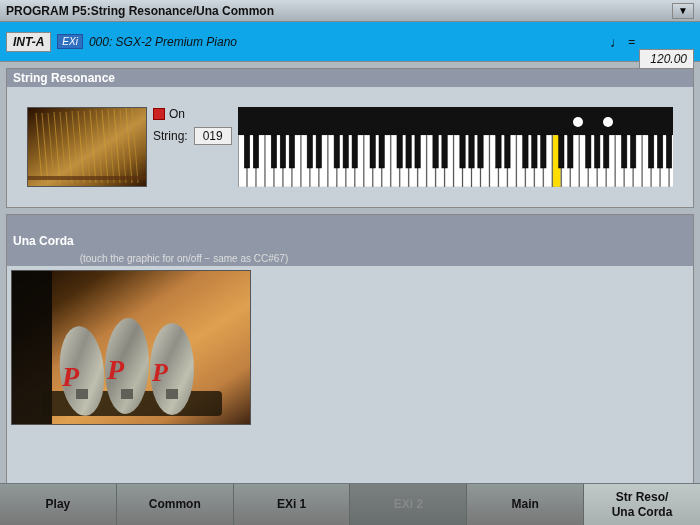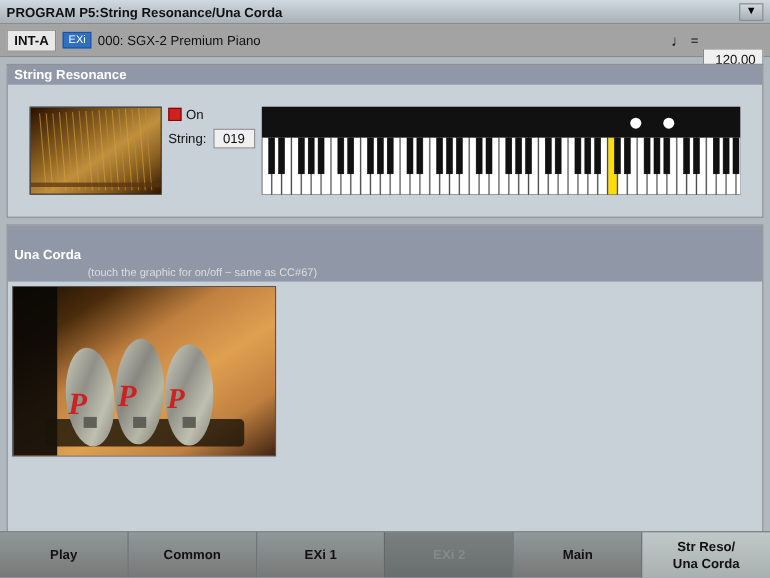--- a/index.html
+++ b/index.html
@@ -34,27 +34,28 @@
       border: 1px solid #888;
       display: flex;
       align-items: center;
       justify-content: center;
       cursor: pointer;
       font-size: 10px;
     }
 
     
     #header-row {
-      background: #a3a3a3;
-      height: 30px;
+      background: #0ea5e9;
+      height: 40px;
       display: flex;
       align-items: center;
       padding: 0 6px;
       gap: 6px;
       border-bottom: 1px solid #888;
+      font-style: italic;
     }
     #int-a-label {
       background: #e8e8e8;
       border: 1px solid #888;
       padding: 2px 6px;
       font-weight: bold;
       font-size: 12px;
       color: #111;
     }
     #exi-badge {
@@ -271,21 +272,21 @@
     }
     .tab-btn.disabled {
       color: #888;
       background: linear-gradient(to bottom, #7a8080, #686e6e);
     }
   </style>
 </head>
 <body>
 
 <div id="title-bar">
-  <span id="title-text">PROGRAM P5:String Resonance/Una Corda</span>
+  <span id="title-text">PROGRAM P5:String Resonance/Una Common</span>
   <div id="title-dropdown">▼</div>
 </div>
 
 <div id="header-row">
   <span id="int-a-label">INT-A</span>
   <span id="exi-badge">EXi</span>
   <span id="preset-name">
     <span>000:</span>
     <span>SGX-2 Premium Piano</span>
   </span>

